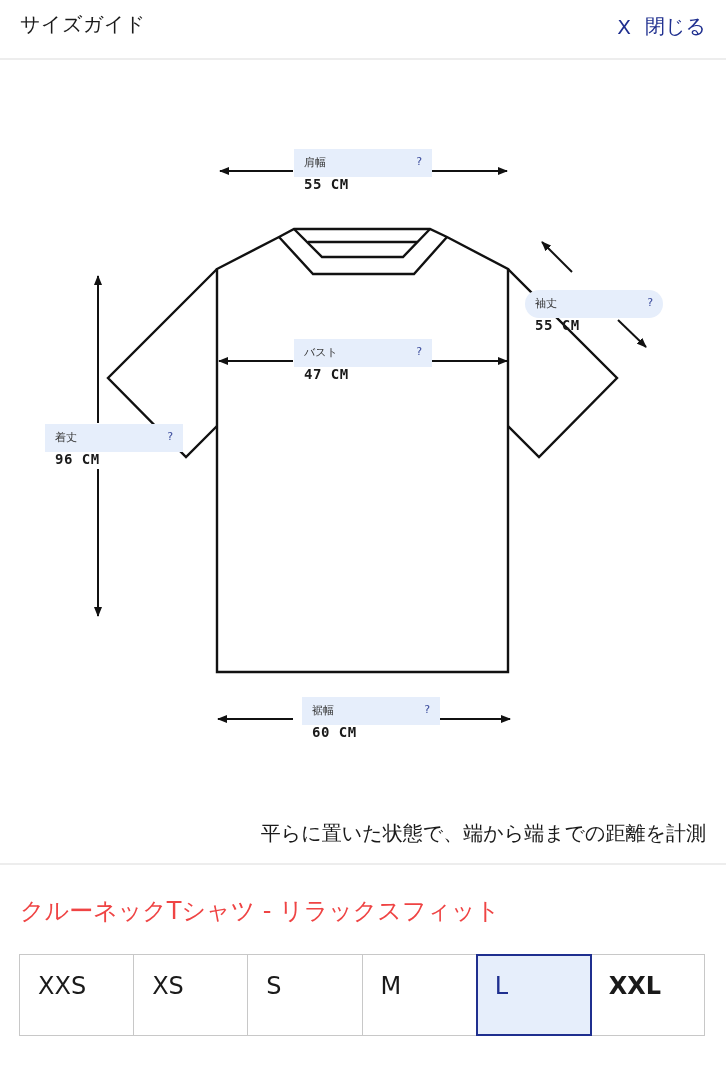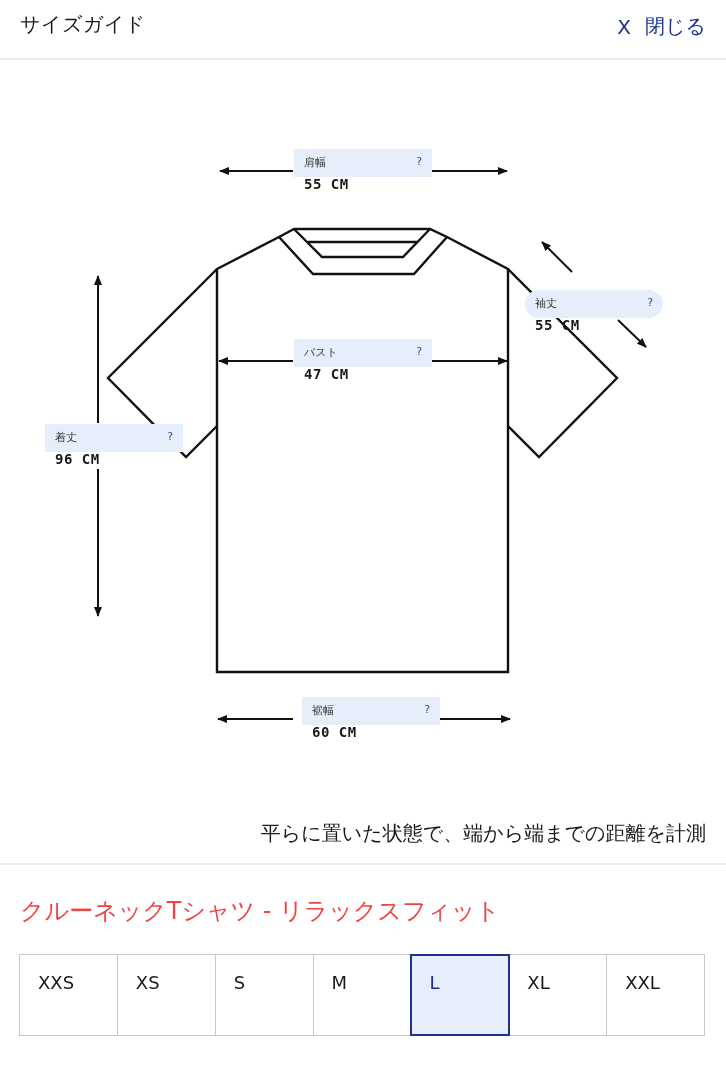--- a/index.html
+++ b/index.html
@@ -11,22 +11,22 @@
   .diagram { position: absolute; left: 0; top: 84px; width: 726px; height: 780px; }
   .diagram svg { position: absolute; left: 0; top: 0; }
   .mlabel { position: absolute; width: 138px; height: 28px; background: #e6eefb; font-family: "DejaVu Sans Mono", "Liberation Mono", monospace; cursor: pointer; }
   .mlabel .name { position: absolute; left: 10px; top: 6px; font-size: 11px; color: #333; font-family: "DejaVu Sans", sans-serif; }
   .mlabel .q { position: absolute; right: 10px; top: 6px; font-size: 11px; color: #3a4a9c; font-family: "DejaVu Sans", sans-serif; }
   .mlabel .val { position: absolute; left: 10px; top: 27px; font-size: 14px; color: #1a1a1a; font-weight: bold; letter-spacing: 0.5px; }
   .note { position: absolute; right: 20px; top: 820px; font-size: 20px; color: #1a1a1a; font-family: Liberation Mono, monospace; }
   .divider2 { position: absolute; left: 0; top: 863px; width: 726px; height: 2px; background: #ededed; }
   .product { position: absolute; left: 20px; top: 876px; font-size: 24px; color: #ef4444; margin-top: 19px; }
   .sizes { position: absolute; left: 19px; top: 954px; width: 686px; height: 82px; display: flex; border: 1px solid #c8c8c8; }
-  .size { flex: 1; border-right: 1px solid #c8c8c8; position: relative; background: #fff; cursor: pointer; font-size: 18px; }
-  .size:last-child { border-right: none; }
+  .size { flex: 1; border-right: 1px solid #c8c8c8; position: relative; background: #fff; cursor: pointer; font-size: 24px; }
+  .size:last-child { border-right: none; font-weight: bold; }
   .size span { position: absolute; left: 18px; top: 17px; color: #1a1a1a; }
   .size.active { background: #e6eefb; outline: 2px solid #1f2f8f; outline-offset: -1px; z-index: 2; }
   .size.active span { color: #1f2f8f; }
 </style>
 </head>
 <body>
 
 <div class="header">
   <div class="title">サイズガイド</div>
   <div class="close">
@@ -118,18 +118,15 @@
   <div class="size">
       <span>S</span>
     </div>
   <div class="size">
       <span>M</span>
     </div>
   <div class="size active">
       <span>L</span>
     </div>
   <div class="size">
-      <span>XL</span>
-    </div>
-  <div class="size">
       <span>XXL</span>
     </div>
 </div>
 
 </body></html>

